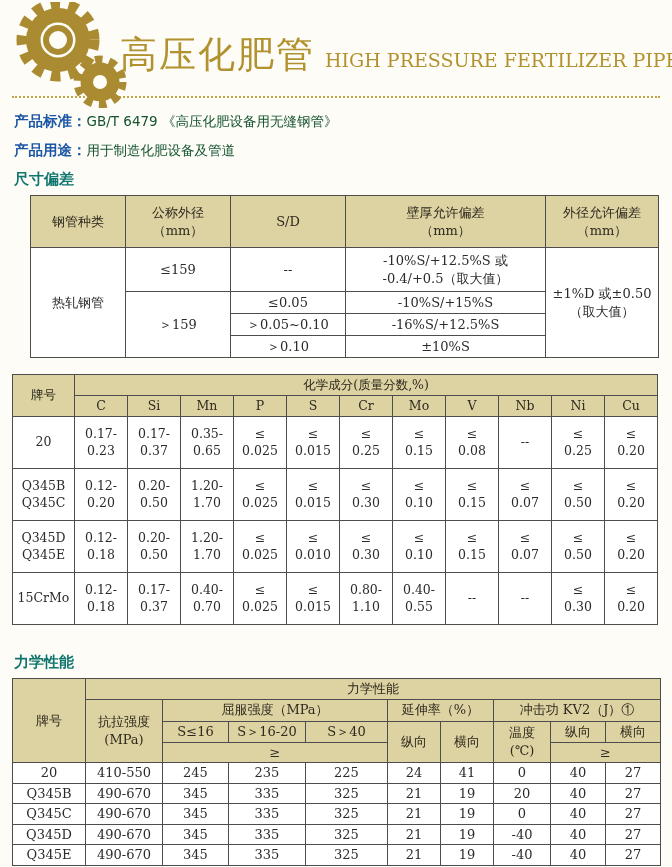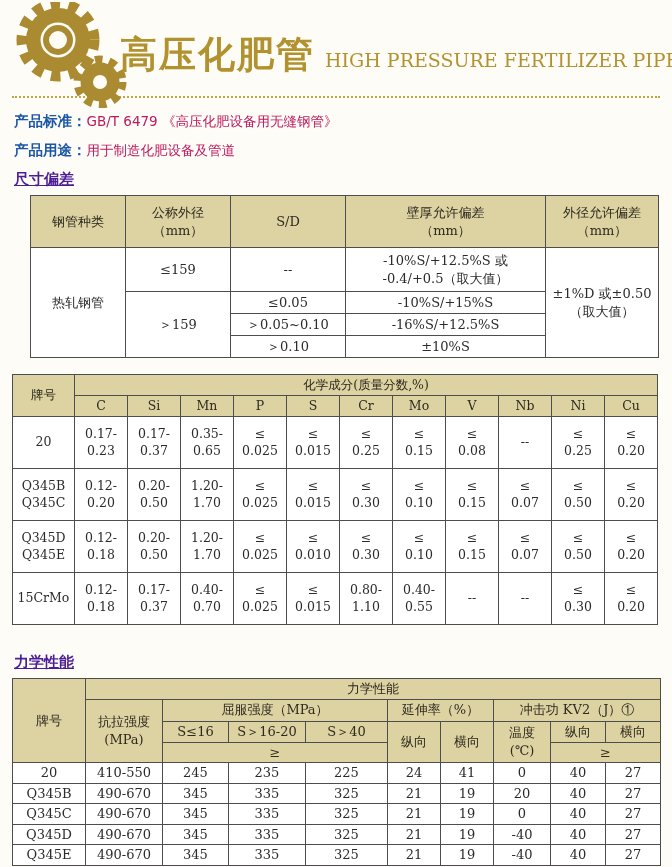--- a/index.html
+++ b/index.html
@@ -11,34 +11,34 @@
     color: #2f2f2f;
     overflow: hidden;
   }
   .page { padding: 6px 12px 0 12px; }
 
   
   .brand-header { position: relative; height: 92px; border-bottom: 2px dotted #c2a34a; }
   .gears { position: absolute; left: -4px; top: -4px; }
   .title-wrap { position: absolute; left: 108px; top: 24px; white-space: nowrap; }
   .title-cn {
-    display: inline-block; font-size: 37px; font-weight: bold;
+    display: inline-block; font-size: 37px; font-weight: normal;
     color: #b2922f; letter-spacing: 2px; vertical-align: baseline;
   }
   .title-en {
     display: inline-block; font-family: "DejaVu Serif", serif;
     font-size: 19px; color: #b2922f; margin-left: 10px; vertical-align: baseline;
   }
 
   
   .intro { margin: 14px 0 0 2px; }
   .intro-line { margin-bottom: 10px; font-size: 14px; }
   .intro-label { color: #1c57a5; font-weight: bold; font-size: 14.5px; text-align: right; }
-  .intro-value { color: #be185d; font-size: 13.5px; }
-  .section-title { color: #4c1d95; font-weight: bold; font-size: 15px; margin: 4px 0 6px 2px; text-decoration: underline; }
+  .intro-value { color: #14532d; font-size: 13.5px; }
+  .section-title { color: #0f766e; font-weight: bold; font-size: 15px; margin: 4px 0 6px 2px; }
 
   
   table { border-collapse: collapse; table-layout: fixed; background: #fff; }
   td {
     border: 1px solid #4d4d4d;
     text-align: center; vertical-align: middle;
     font-family: "DejaVu Serif", serif;
     font-size: 13px; color: #2b2b2b;
     white-space: pre-line; line-height: 1.35;
     padding: 1px 2px;

